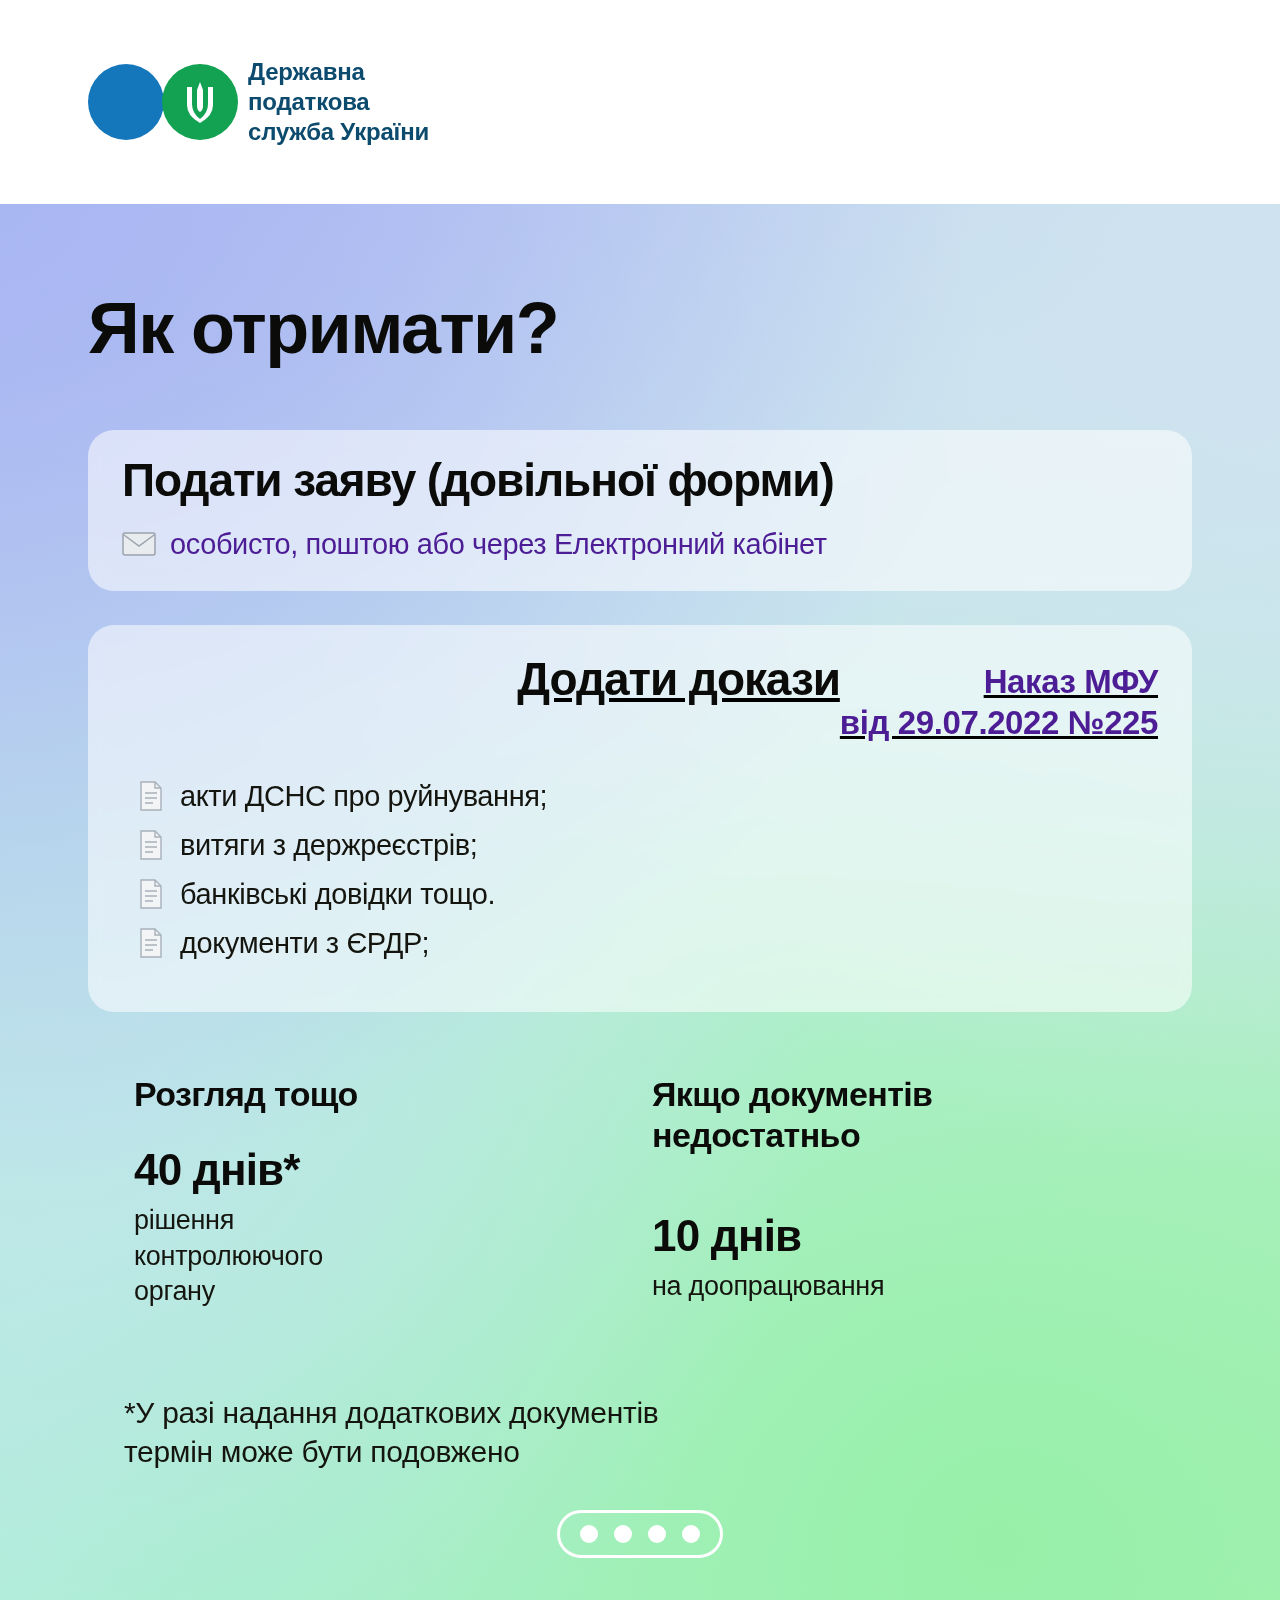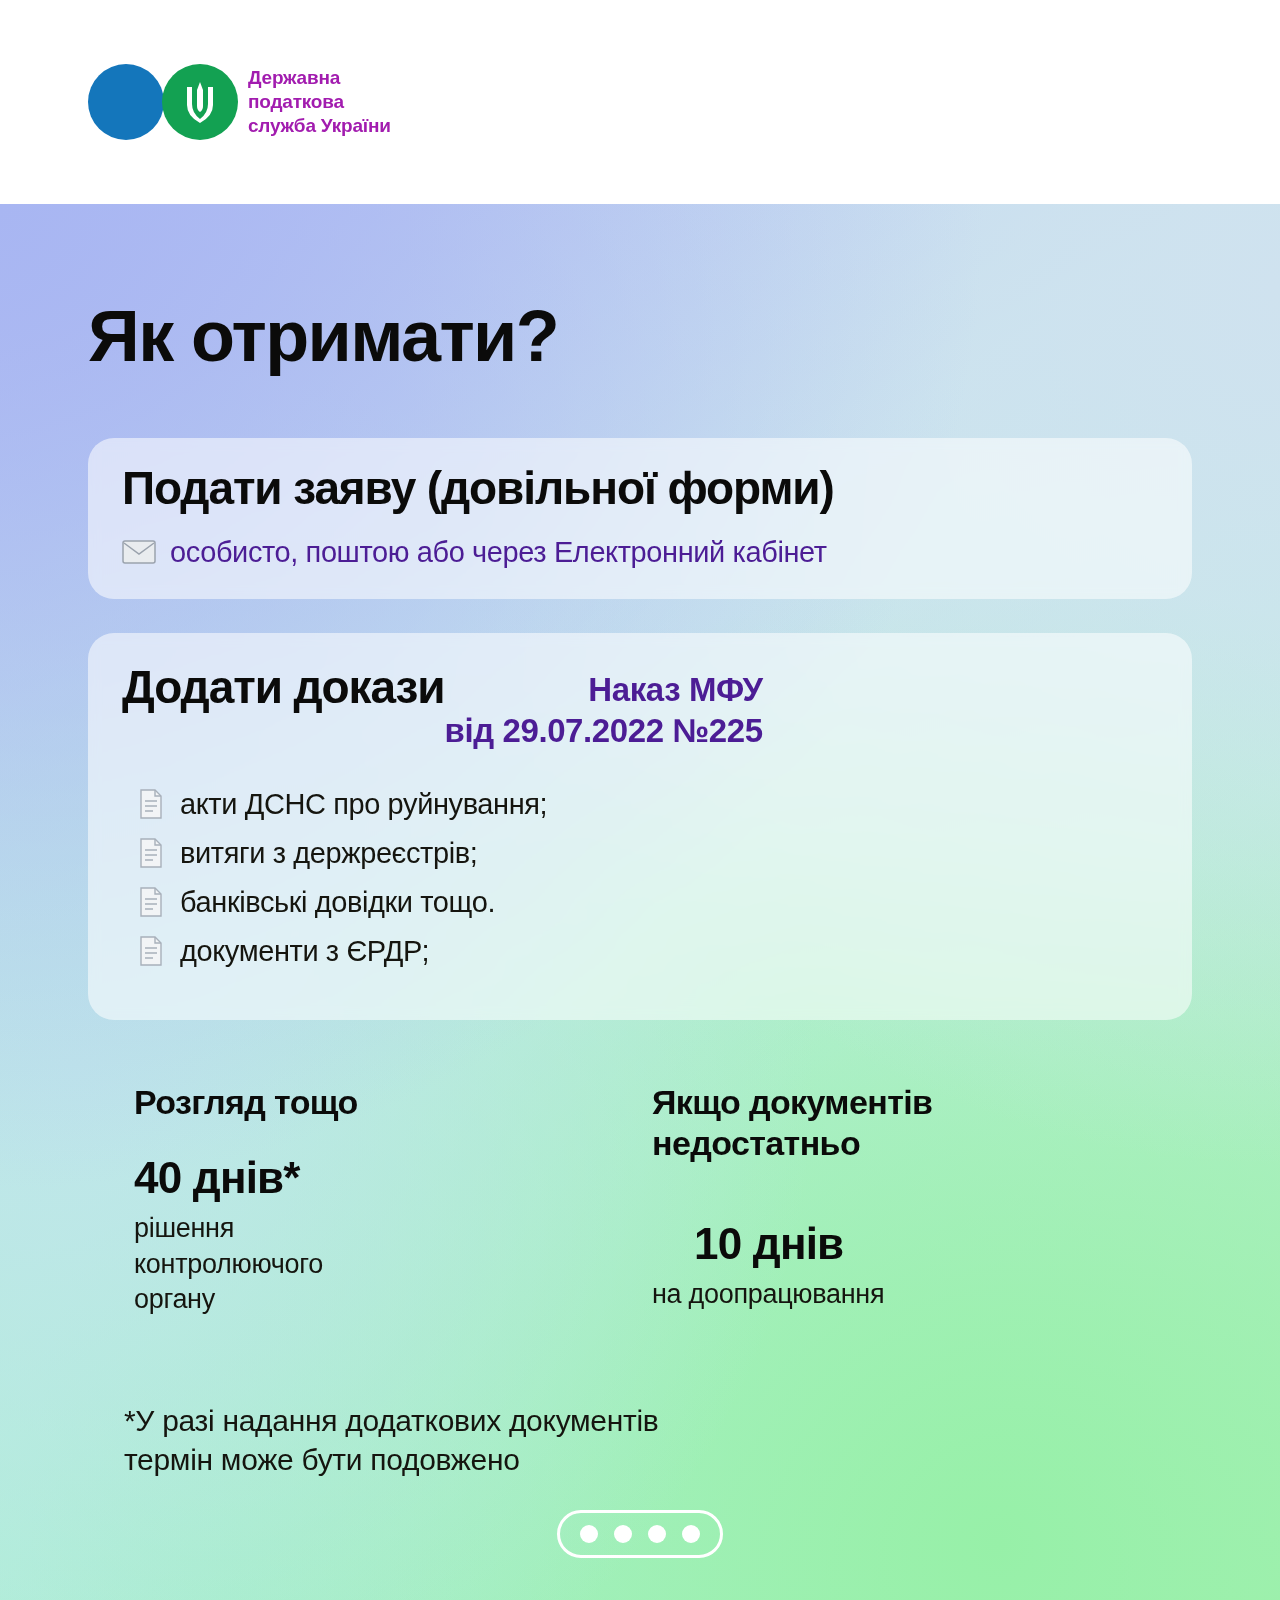--- a/index.html
+++ b/index.html
@@ -47,24 +47,24 @@
     width: 76px; height: 76px;
     border-radius: 50%;
     background: #13a152;
     display: flex;
     align-items: center;
     justify-content: center;
   }
   .circle-green svg { display: block; }
   .logo-text {
     margin-left: 10px;
-    font-size: 19px;
+    font-size: 24px;
     font-weight: bold;
     line-height: 1.26;
-    color: #a21caf;
+    color: #0c4a6e;
     letter-spacing: -0.2px;
   }
 
   
   .body-area {
     position: absolute;
     left: 0; top: 204px;
     width: 1280px;
     height: 1396px;
     background:
@@ -122,22 +122,23 @@
     align-items: center;
     gap: 14px;
     margin-top: 22px;
     font-size: 29px;
     color: #4c1d95;
     letter-spacing: -0.4px;
   }
 
   .card2-top {
     display: flex;
-    justify-content: flex-start;
+    justify-content: flex-end;
     align-items: flex-start;
+    text-decoration: underline;
   }
   .order-note {
     text-align: right;
     font-size: 33px;
     font-weight: bold;
     color: #4c1d95;
     line-height: 1.26;
     letter-spacing: -0.4px;
     padding-top: 6px;
   }
@@ -189,21 +190,21 @@
     line-height: 1.05;
   }
   .col-desc {
     font-size: 27px;
     color: #15150f;
     letter-spacing: -0.3px;
     line-height: 1.3;
     margin-top: 10px;
     white-space: pre-line;
   }
-  .col-right .col-big { margin-top: 56px; margin-left: 42px; }
+  .col-right .col-big { margin-top: 56px; }
 
   .footnote {
     margin-top: 84px;
     padding-left: 36px;
     font-size: 30px;
     color: #15150f;
     letter-spacing: -0.3px;
     line-height: 1.32;
     white-space: pre-line;
   }
@@ -243,21 +244,21 @@
         </svg>
       </div>
     </div>
     <div class="logo-text" style="white-space: pre-line;">Державна
 податкова
 служба України</div>
   </div>
 
   <div class="body-area"></div>
 
-  <div class="content" style="position:absolute; left:0; top:220px; width:1280px;">
+  <div class="content" style="position:absolute; left:0; top:212px; width:1280px;">
 
     <h1 class="page-title">Як отримати?</h1>
 
     <section class="card card-1">
       <div class="card-head">Подати заяву (довільної форми)</div>
       <div class="card-1-sub">
         <svg class="mail-icon" viewBox="0 0 34 24" aria-hidden="true">
           <rect x="1" y="1" width="32" height="22" rx="2" fill="#e9ecef" stroke="#9aa2ad" stroke-width="1.5"></rect>
           <path d="M2 3 L17 14 L32 3" fill="none" stroke="#9aa2ad" stroke-width="1.5"></path>
         </svg>

